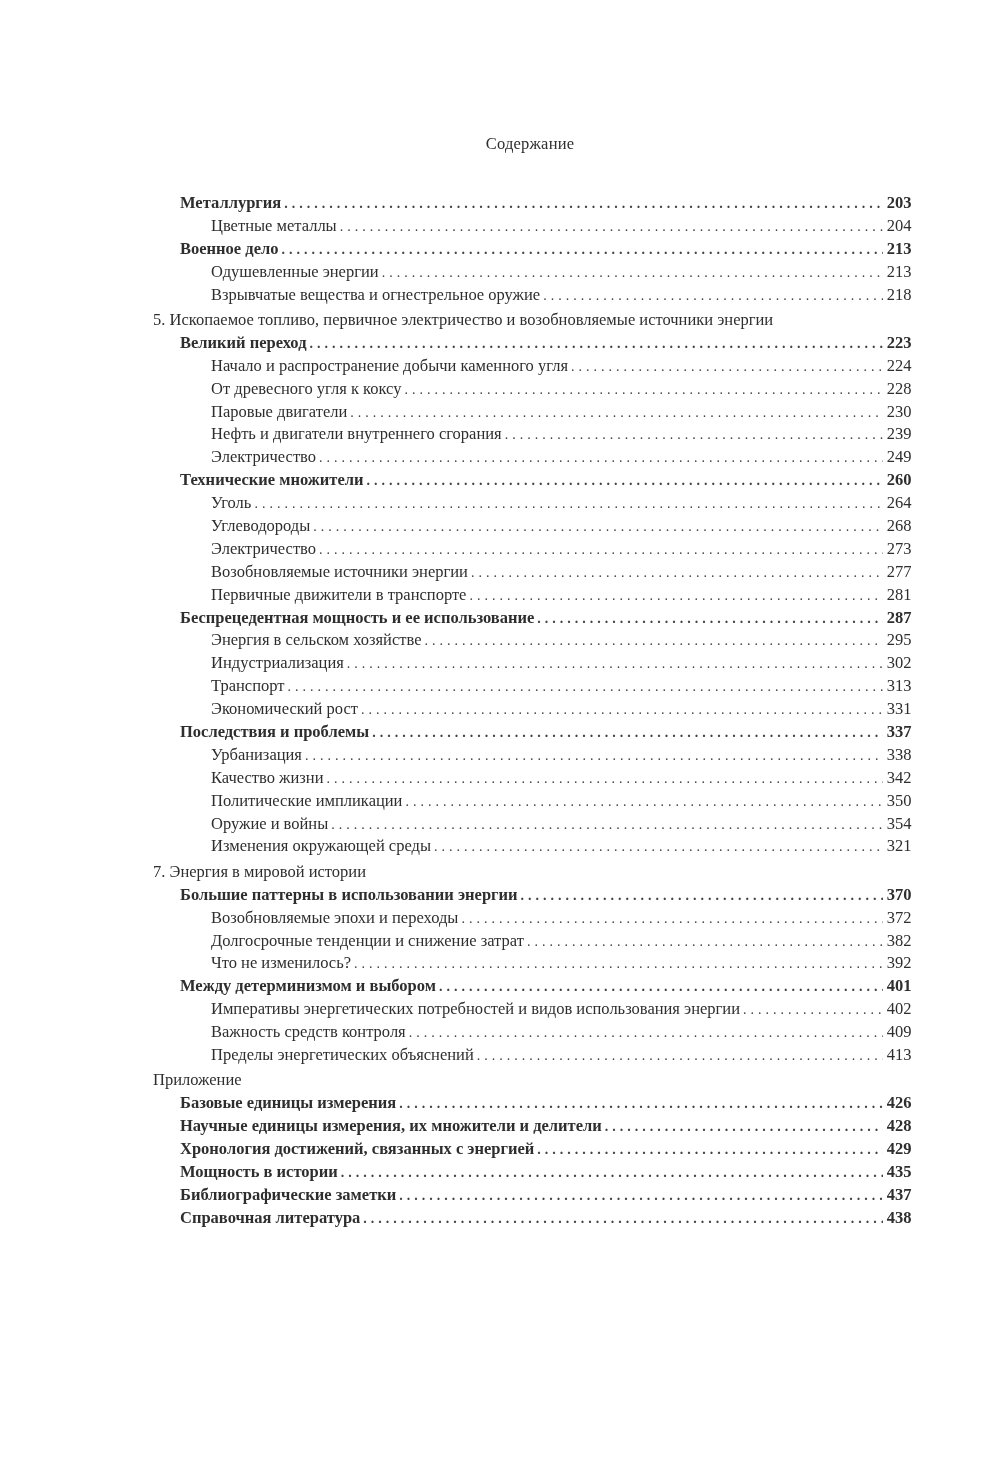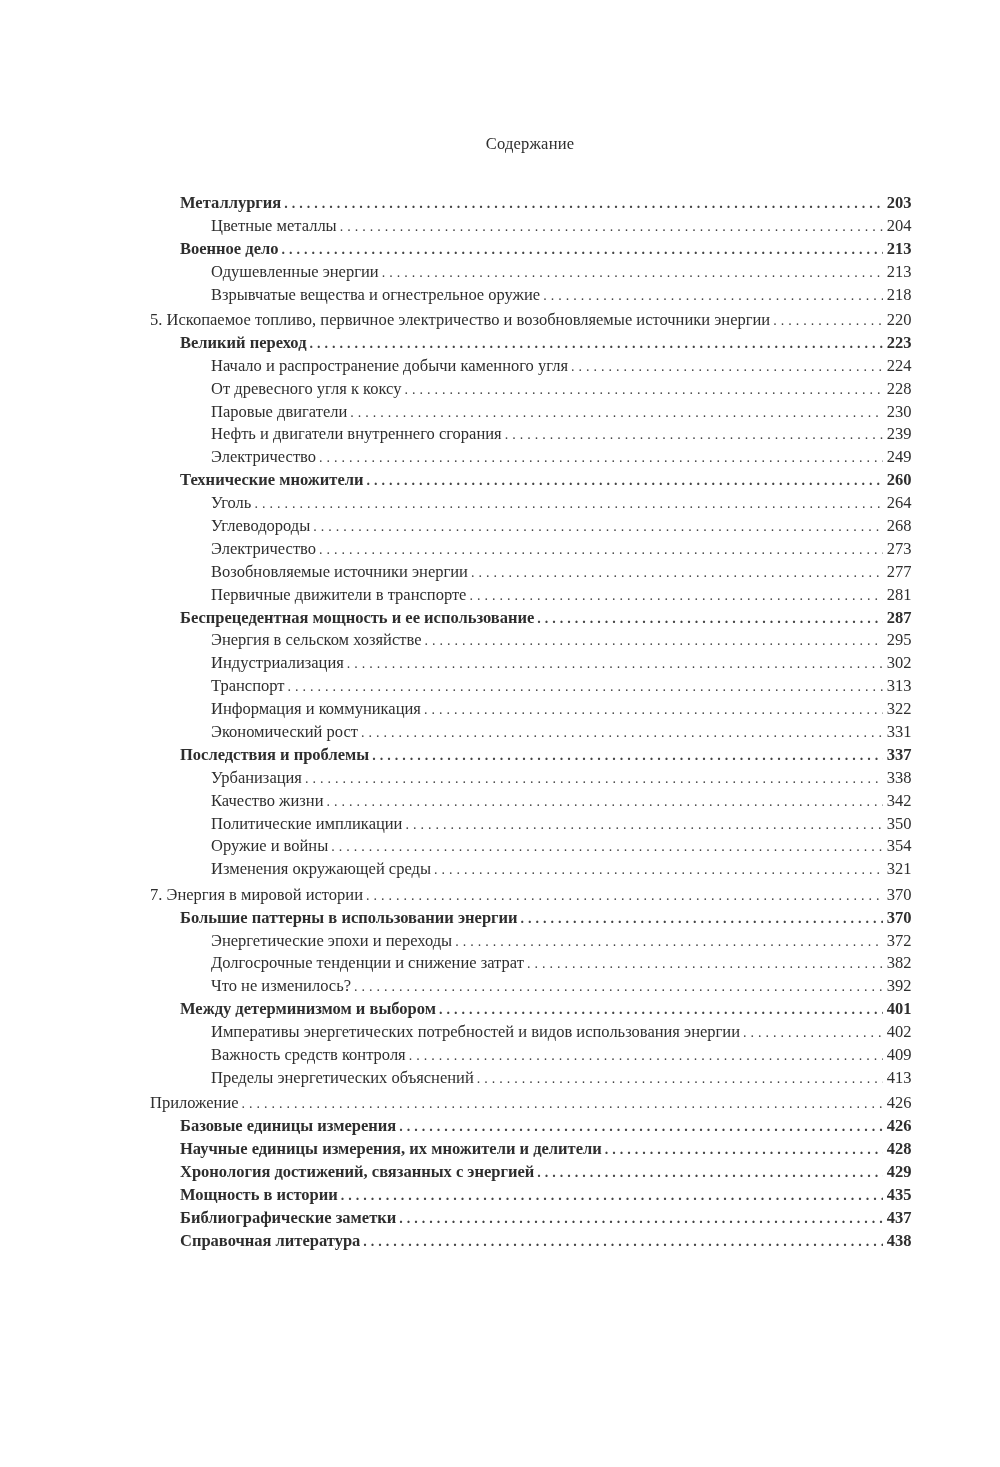--- a/index.html
+++ b/index.html
@@ -5,21 +5,21 @@
   html, body { margin: 0; padding: 0; background: #ffffff; }
   body { width: 1000px; height: 1467px; position: relative; overflow: hidden;
          font-family: "Liberation Serif", "DejaVu Serif", serif; color: #2e2e2e; }
   .page-title { position: absolute; top: 134px; left: 0; width: 1060px; text-align: center;
                 font-size: 16.5px; letter-spacing: 0.2px; }
   .toc { position: absolute; top: 192px; left: 150px; width: 762px; }
   .row { display: flex; align-items: baseline; height: 22.9px; line-height: 22.9px; font-size: 16.5px; white-space: nowrap; overflow: hidden; }
   .row.lvl0 { padding-left: 0; }
   .row.lvl1 { padding-left: 30px; font-weight: bold; }
   .row.lvl2 { padding-left: 61px; }
-  .row.chapter { margin-top: 2.5px; }
+  .row.chapter { margin-top: 2.5px; flex-direction: column; }
   .label { flex: 0 0 auto; }
   .leader { flex: 1 1 auto; overflow: hidden; margin: 0 3px; color: #444; letter-spacing: 4.6px; font-size: 14px; }
   .leader::before { content: ". . . . . . . . . . . . . . . . . . . . . . . . . . . . . . . . . . . . . . . . . . . . . . . . . . . . . . . . . . . . . . . . . . . . . . . . . . . . . . . . . . . . . . . . . . . . . . . . . . . . . . . . . . . . . . . ."; white-space: nowrap; letter-spacing: 0; word-spacing: 0.5px; }
   .page { flex: 0 0 auto; text-align: center; min-width: 26px; }
 </style>
 </head>
 <body>
 
 <div class="page-title">Содержание</div>
 
@@ -128,25 +128,20 @@
       <span class="label">Индустриализация</span>
       <span class="leader"></span>
       <span class="page">302</span>
     </div>
     <div class="row lvl2">
       <span class="label">Транспорт</span>
       <span class="leader"></span>
       <span class="page">313</span>
     </div>
     <div class="row lvl2">
-      <span class="label">Информация и коммуникация</span>
-      <span class="leader"></span>
-      <span class="page">322</span>
-    </div>
-    <div class="row lvl2">
       <span class="label">Экономический рост</span>
       <span class="leader"></span>
       <span class="page">331</span>
     </div>
     <div class="row lvl1">
       <span class="label">Последствия и проблемы</span>
       <span class="leader"></span>
       <span class="page">337</span>
     </div>
     <div class="row lvl2">
@@ -178,21 +173,21 @@
       <span class="label">7. Энергия в мировой истории</span>
       <span class="leader"></span>
       <span class="page">370</span>
     </div>
     <div class="row lvl1">
       <span class="label">Большие паттерны в использовании энергии</span>
       <span class="leader"></span>
       <span class="page">370</span>
     </div>
     <div class="row lvl2">
-      <span class="label">Энергетические эпохи и переходы</span>
+      <span class="label">Возобновляемые эпохи и переходы</span>
       <span class="leader"></span>
       <span class="page">372</span>
     </div>
     <div class="row lvl2">
       <span class="label">Долгосрочные тенденции и снижение затрат</span>
       <span class="leader"></span>
       <span class="page">382</span>
     </div>
     <div class="row lvl2">
       <span class="label">Что не изменилось?</span>

